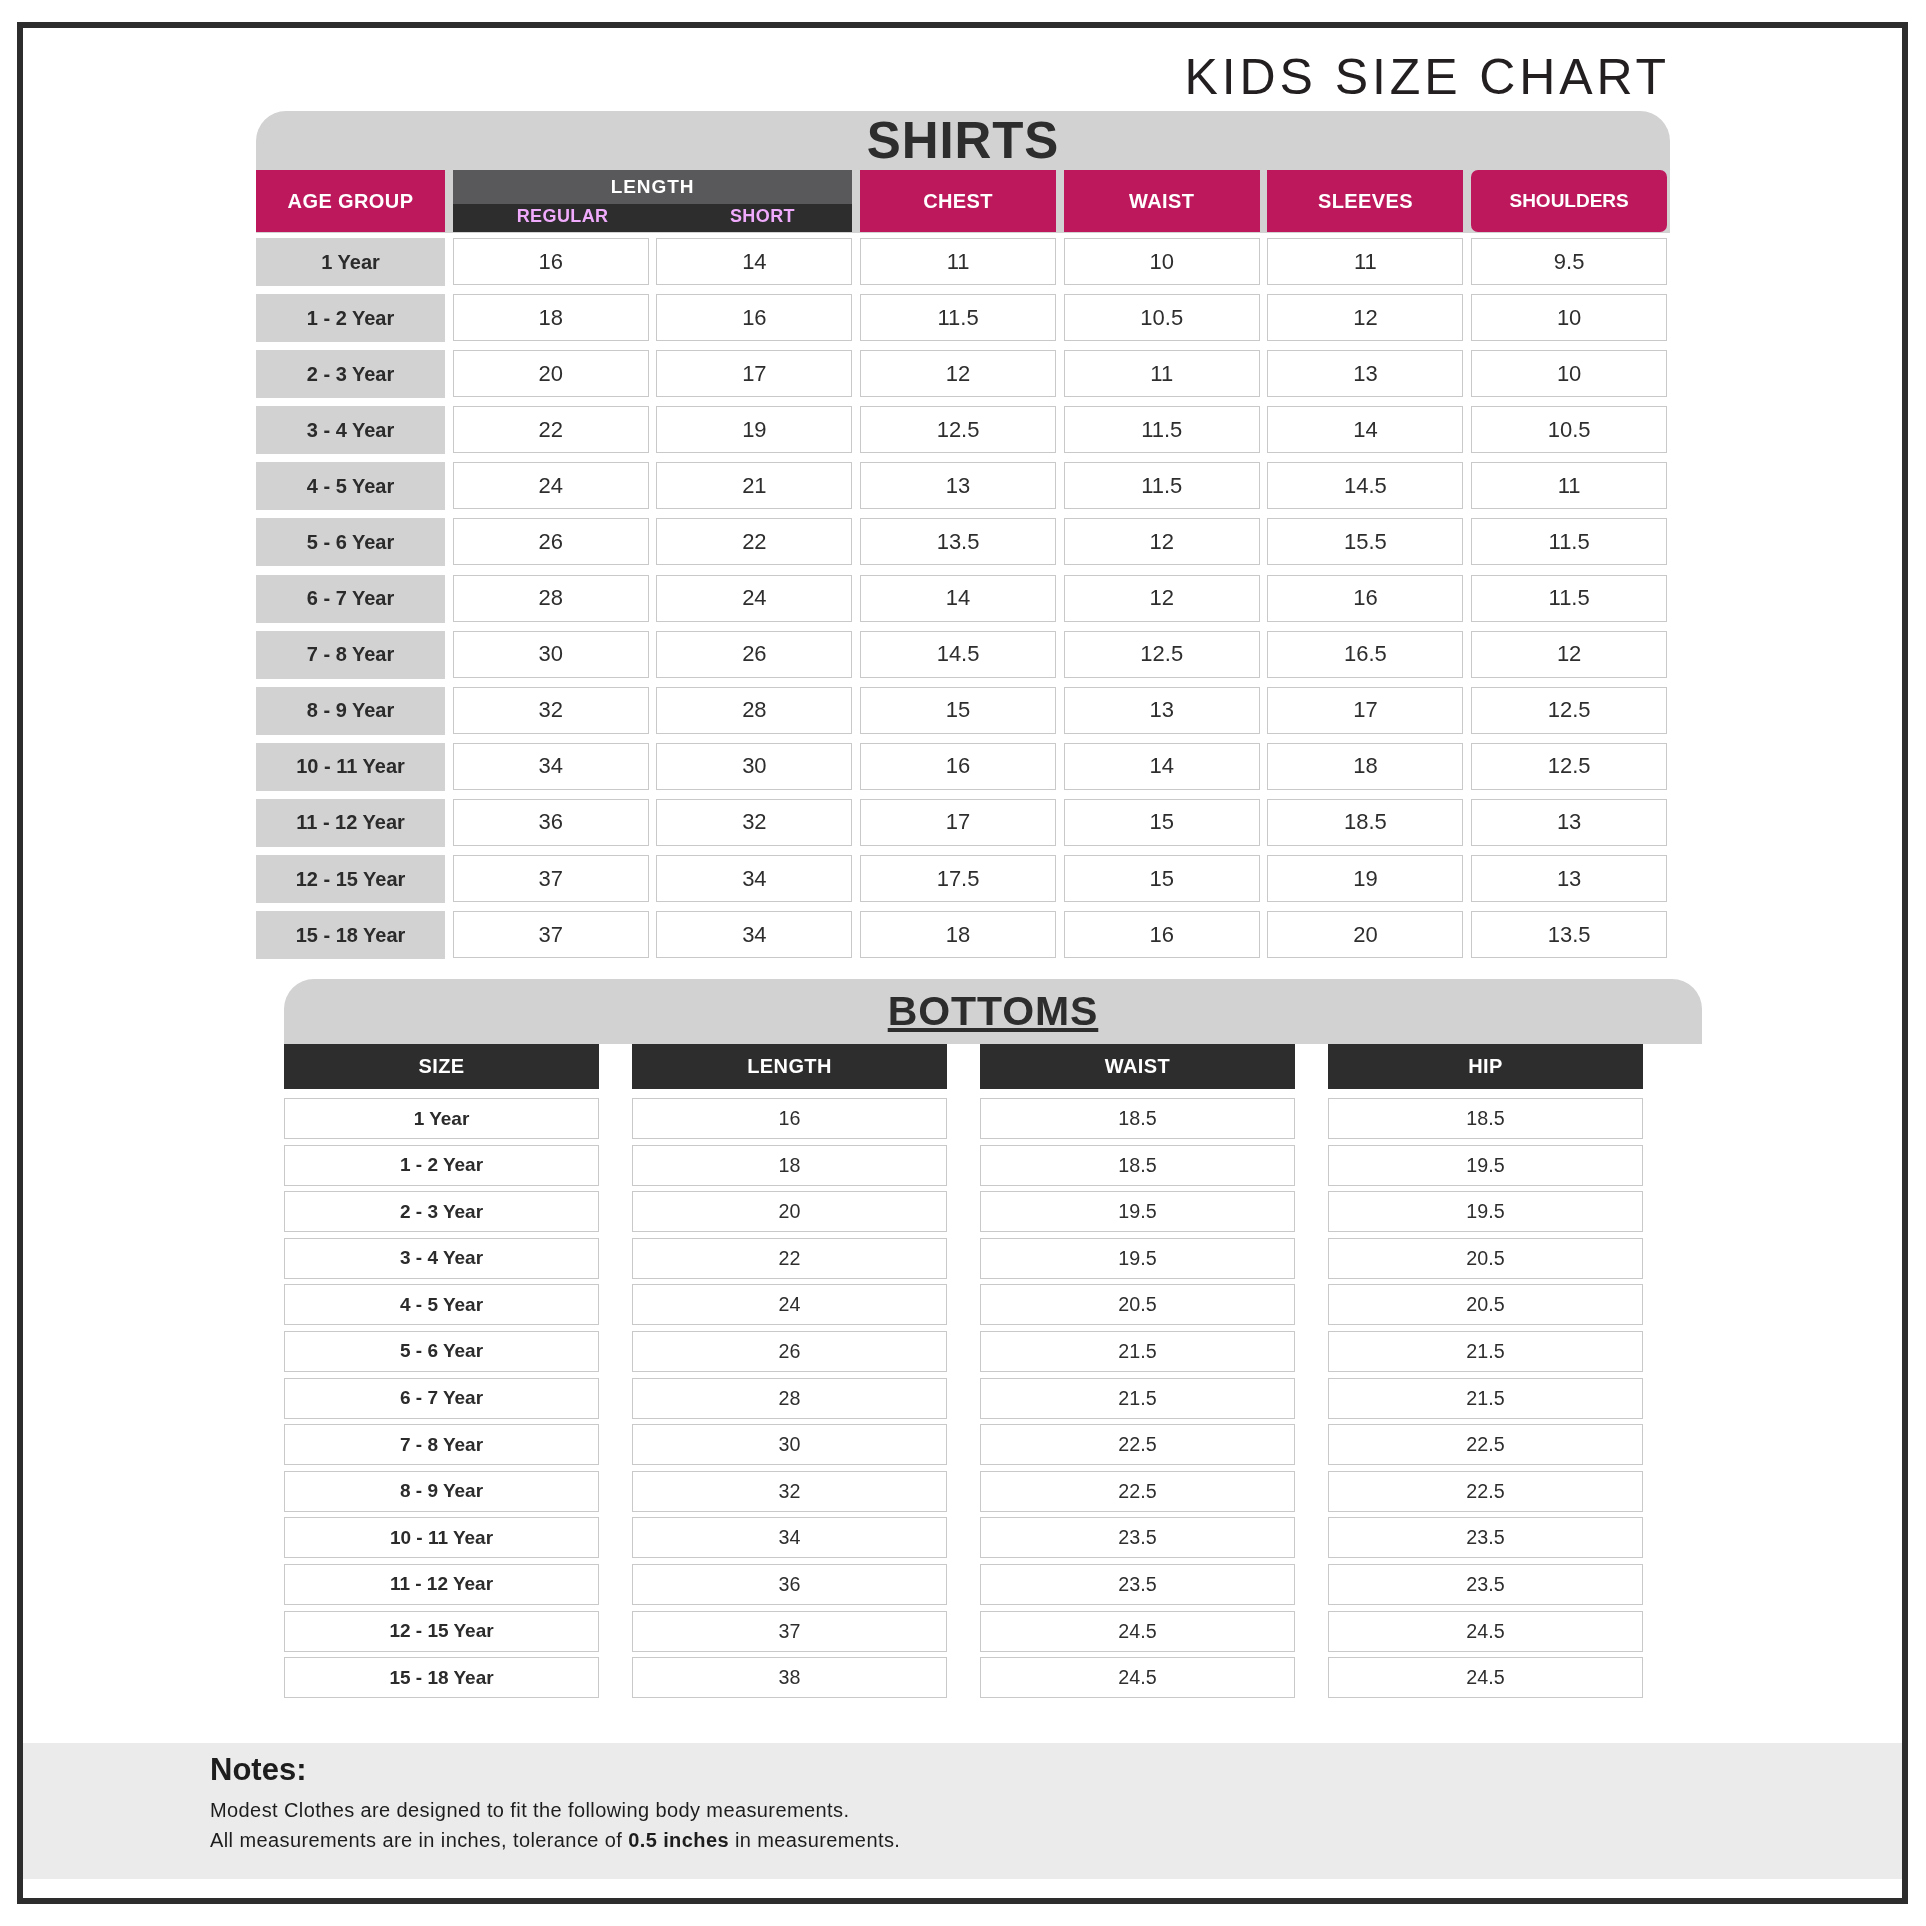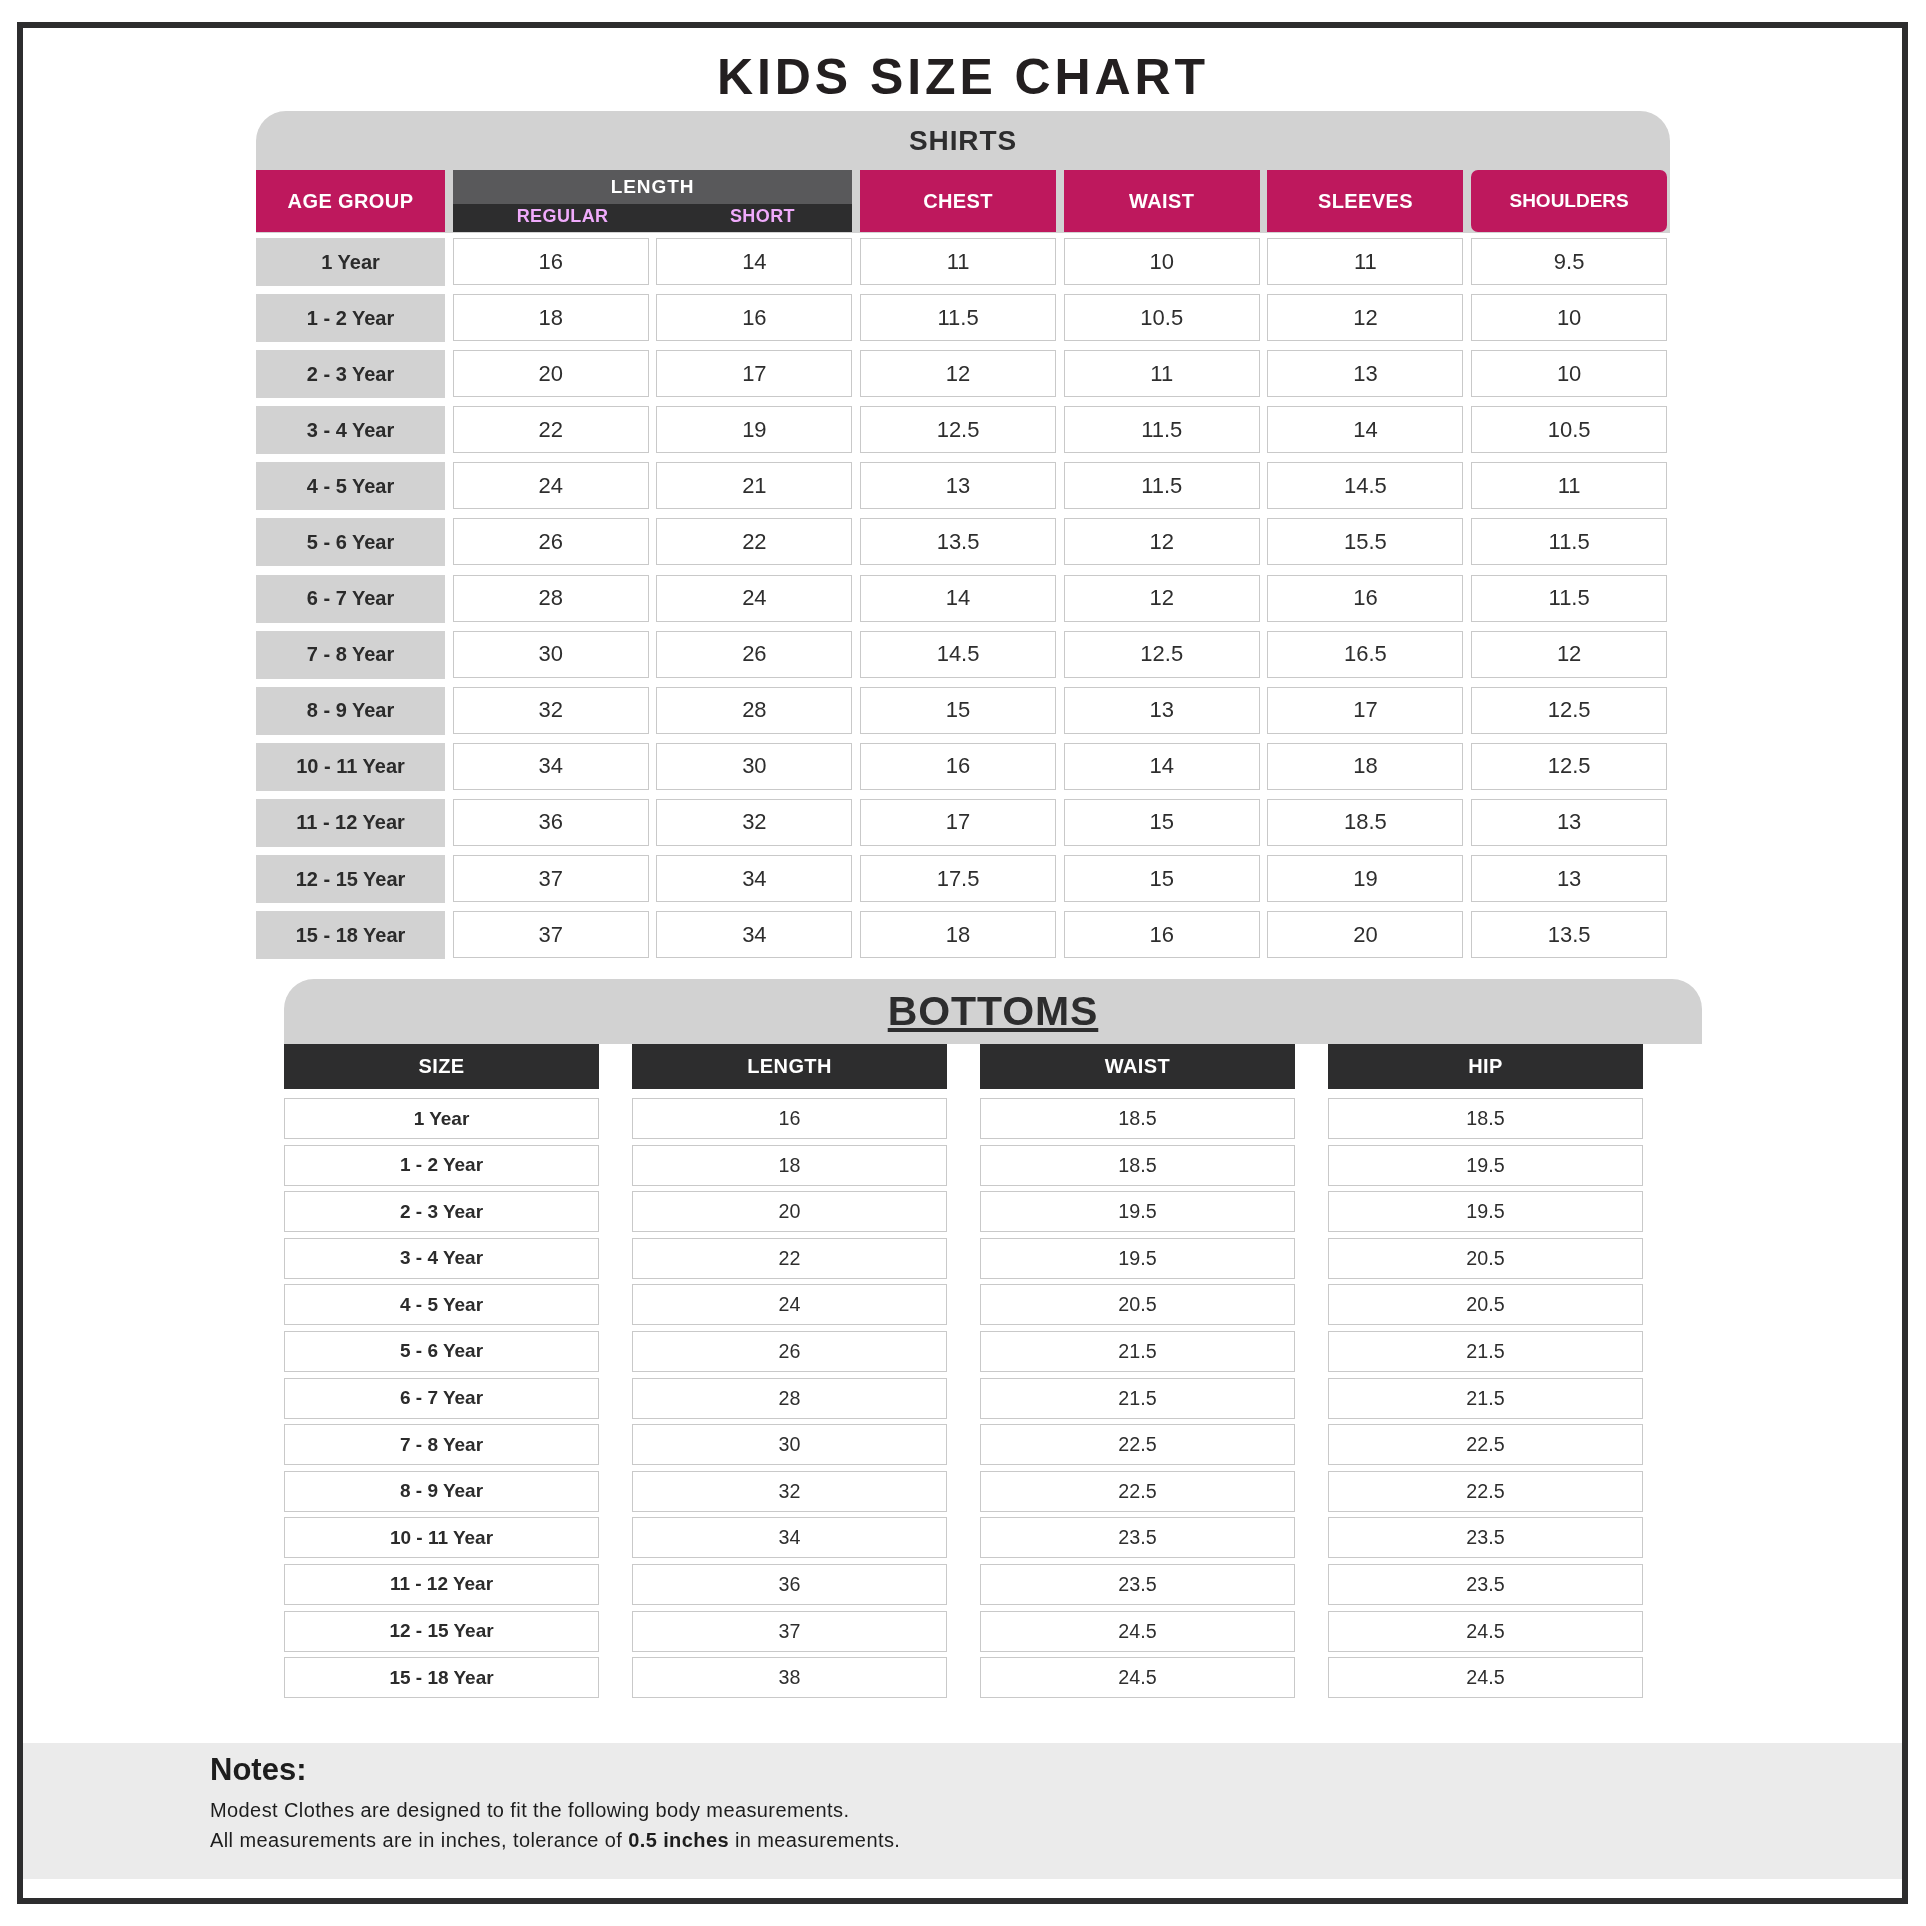--- a/index.html
+++ b/index.html
@@ -1,25 +1,25 @@
 <!DOCTYPE html>
 <html style="font-size:6.8px"><head>
 <meta charset="utf-8">
 <style>
   html,body{margin:0;padding:0;background:#ffffff;}
   body{width:1926px;height:1926px;position:relative;font-family:"Liberation Sans",sans-serif;overflow:hidden;}
   .frame{position:absolute;left:17px;top:22px;width:1879px;height:1870px;border:6px solid #2d2d2e;background:transparent;}
-  .page-title{position:absolute;left:256px;top:48px;width:1414px;text-align:center;
-    font-size:50px;font-weight:700;letter-spacing:3.9px;color:#231f20;}
+  .page-title{position:absolute;left:256px;top:48px;width:1414px;text-align:right;
+    font-size:50px;font-weight:400;letter-spacing:3.9px;color:#231f20;}
   
   .band{position:absolute;background:#d2d2d2;border-radius:30px 30px 0 0;}
   .band-shirts{left:256px;top:111px;width:1414px;height:122px;}
   .band-bottoms{left:284px;top:979px;width:1418px;height:65px;}
   .section-title{width:100%;text-align:center;font-weight:800;color:#2d2d2e;}
-  .band-shirts .section-title{font-size:28px;line-height:60px;letter-spacing:0.9px;}
+  .band-shirts .section-title{font-size:51px;line-height:60px;letter-spacing:0.9px;}
   .band-bottoms .section-title{font-size:41px;line-height:64px;letter-spacing:0.9px;text-decoration:underline;}
   
   .sgrid{display:grid;grid-template-columns:189px repeat(6,196px);column-gap:7.7px;}
   .shirt-header{position:absolute;left:256px;top:170px;width:1414px;height:62px;}
   .hdr-box{background:#be185d;color:#ffffff;display:flex;align-items:center;justify-content:center;
     font-weight:700;font-size:20px;letter-spacing:0.4px;height:62px;}
   .hdr-shoulders{font-size:19px;letter-spacing:0;border-radius:7px;}
   .len-group{grid-column:2 / span 2;display:flex;flex-direction:column;height:62px;}
   .len-top{background:#59595b;color:#fff;height:34px;display:flex;align-items:center;justify-content:center;
     font-weight:700;font-size:19px;letter-spacing:0.9px;}

